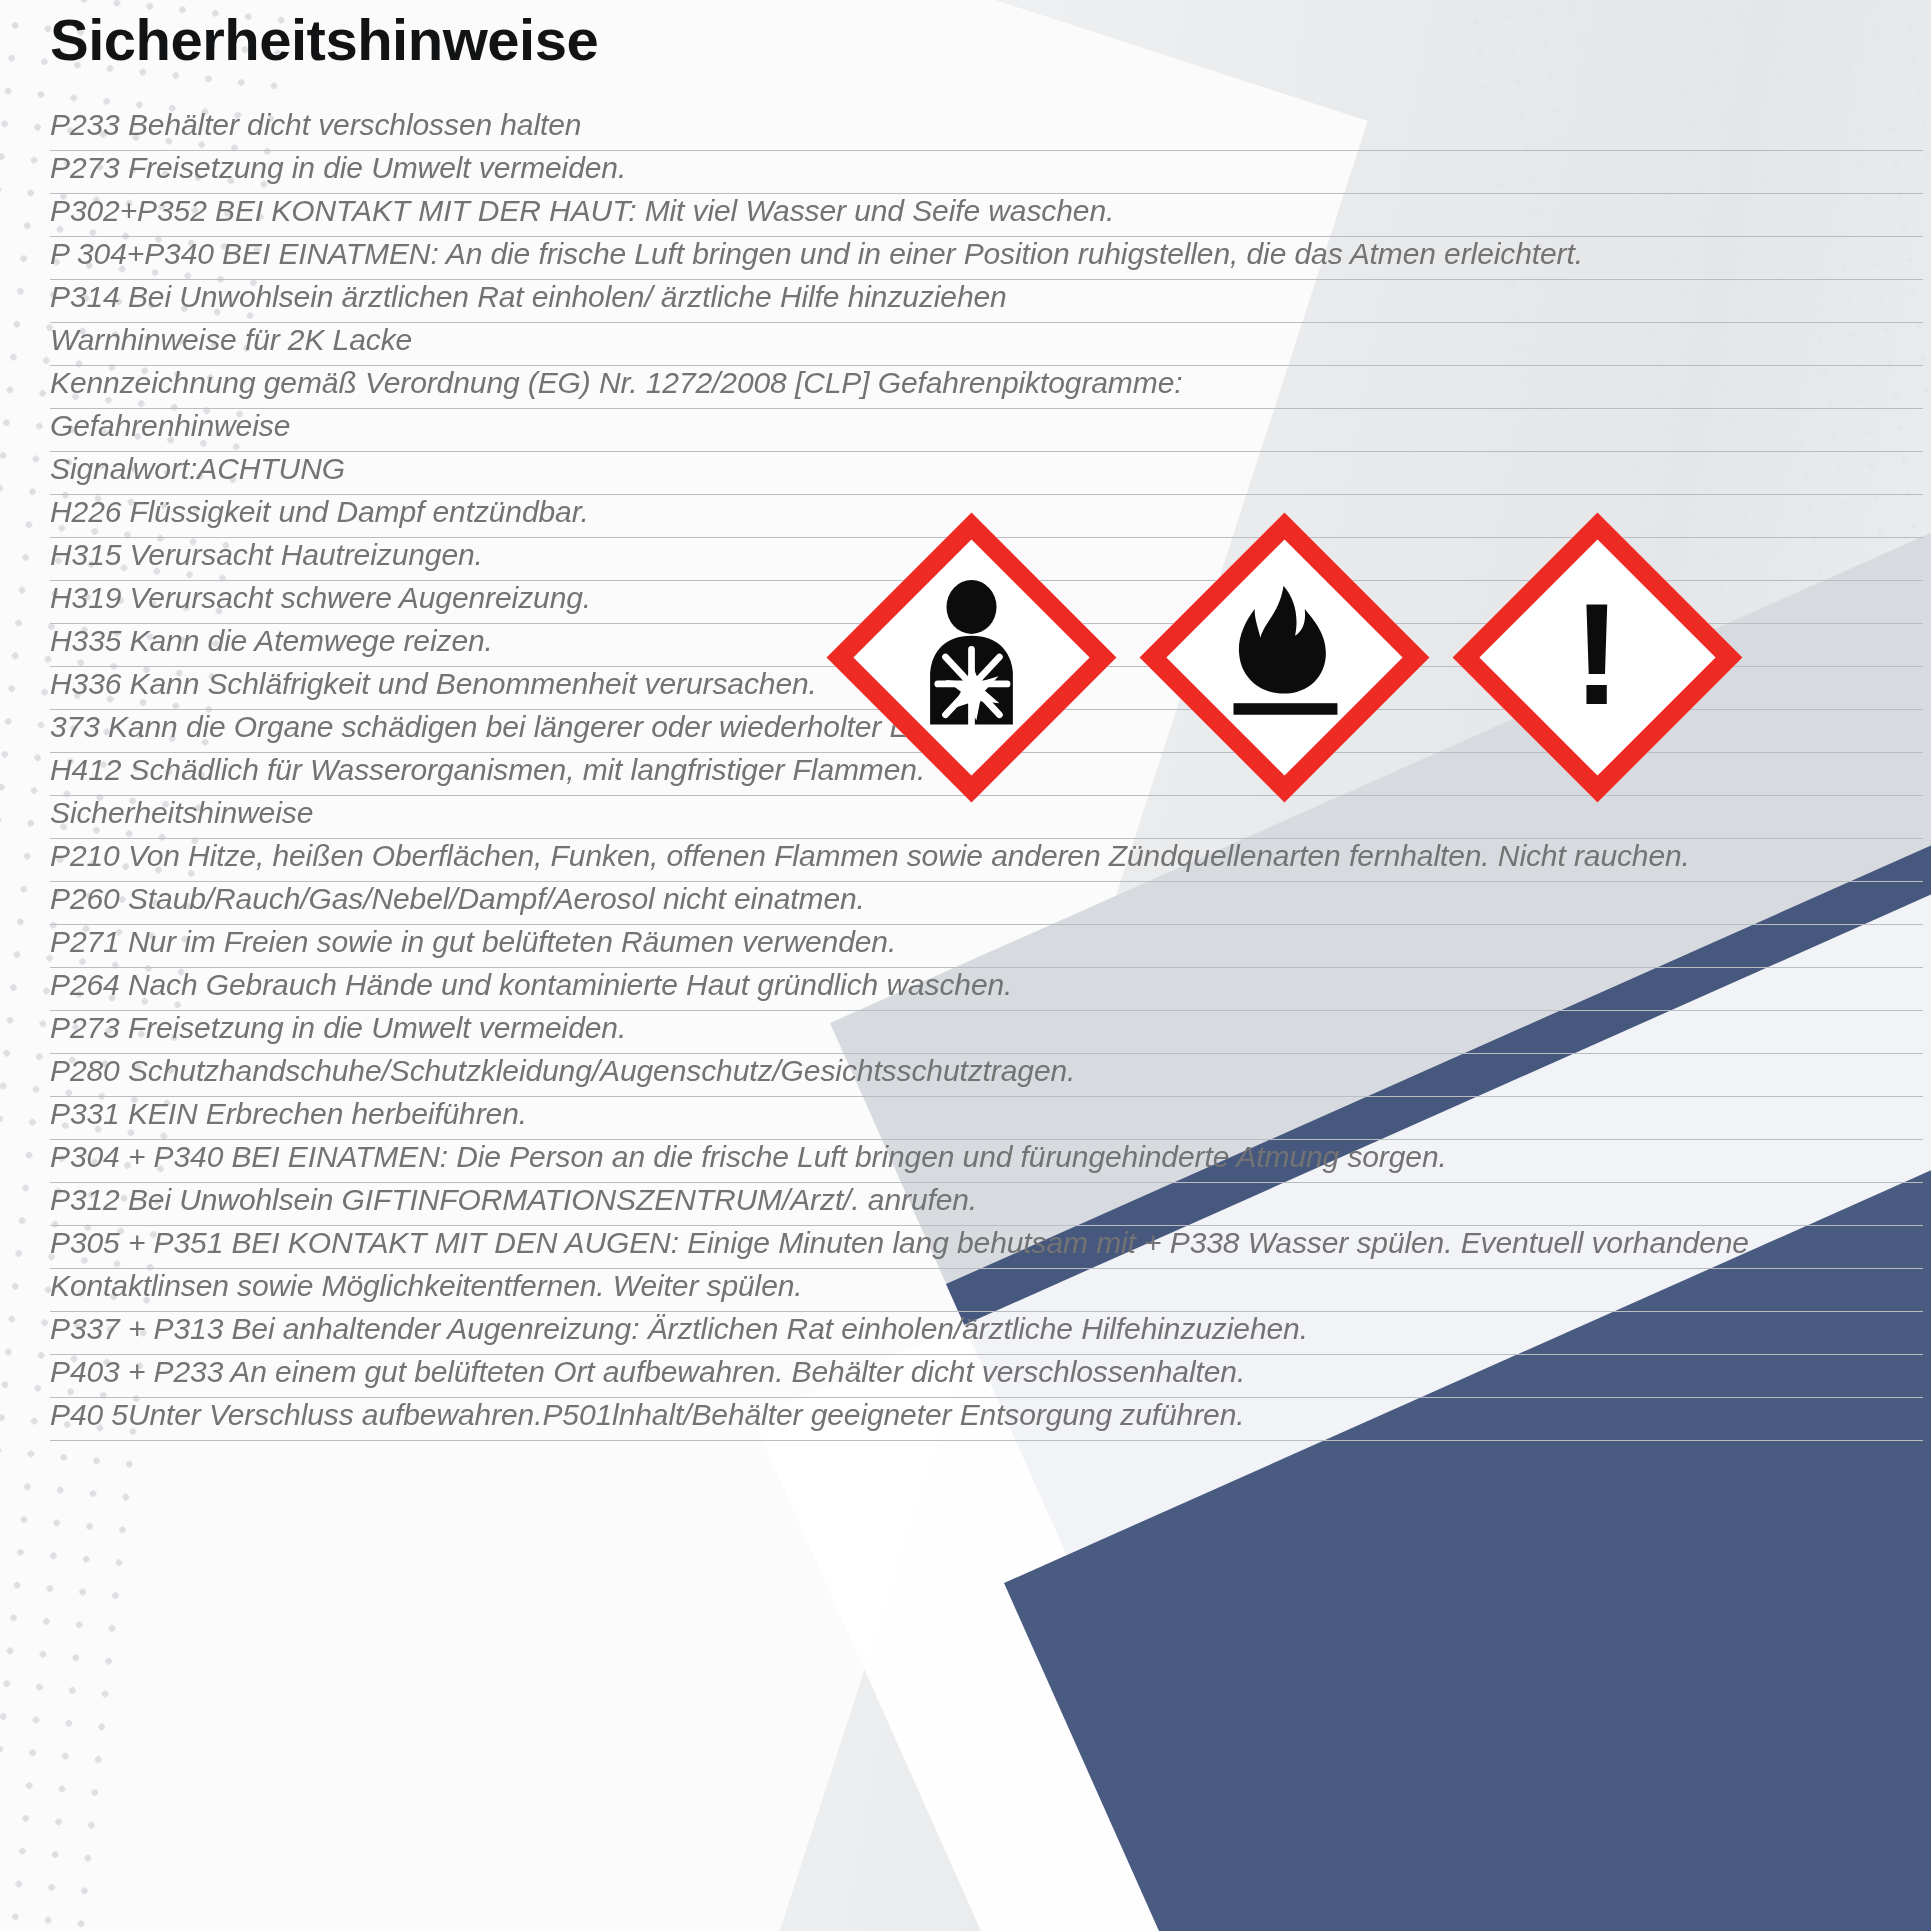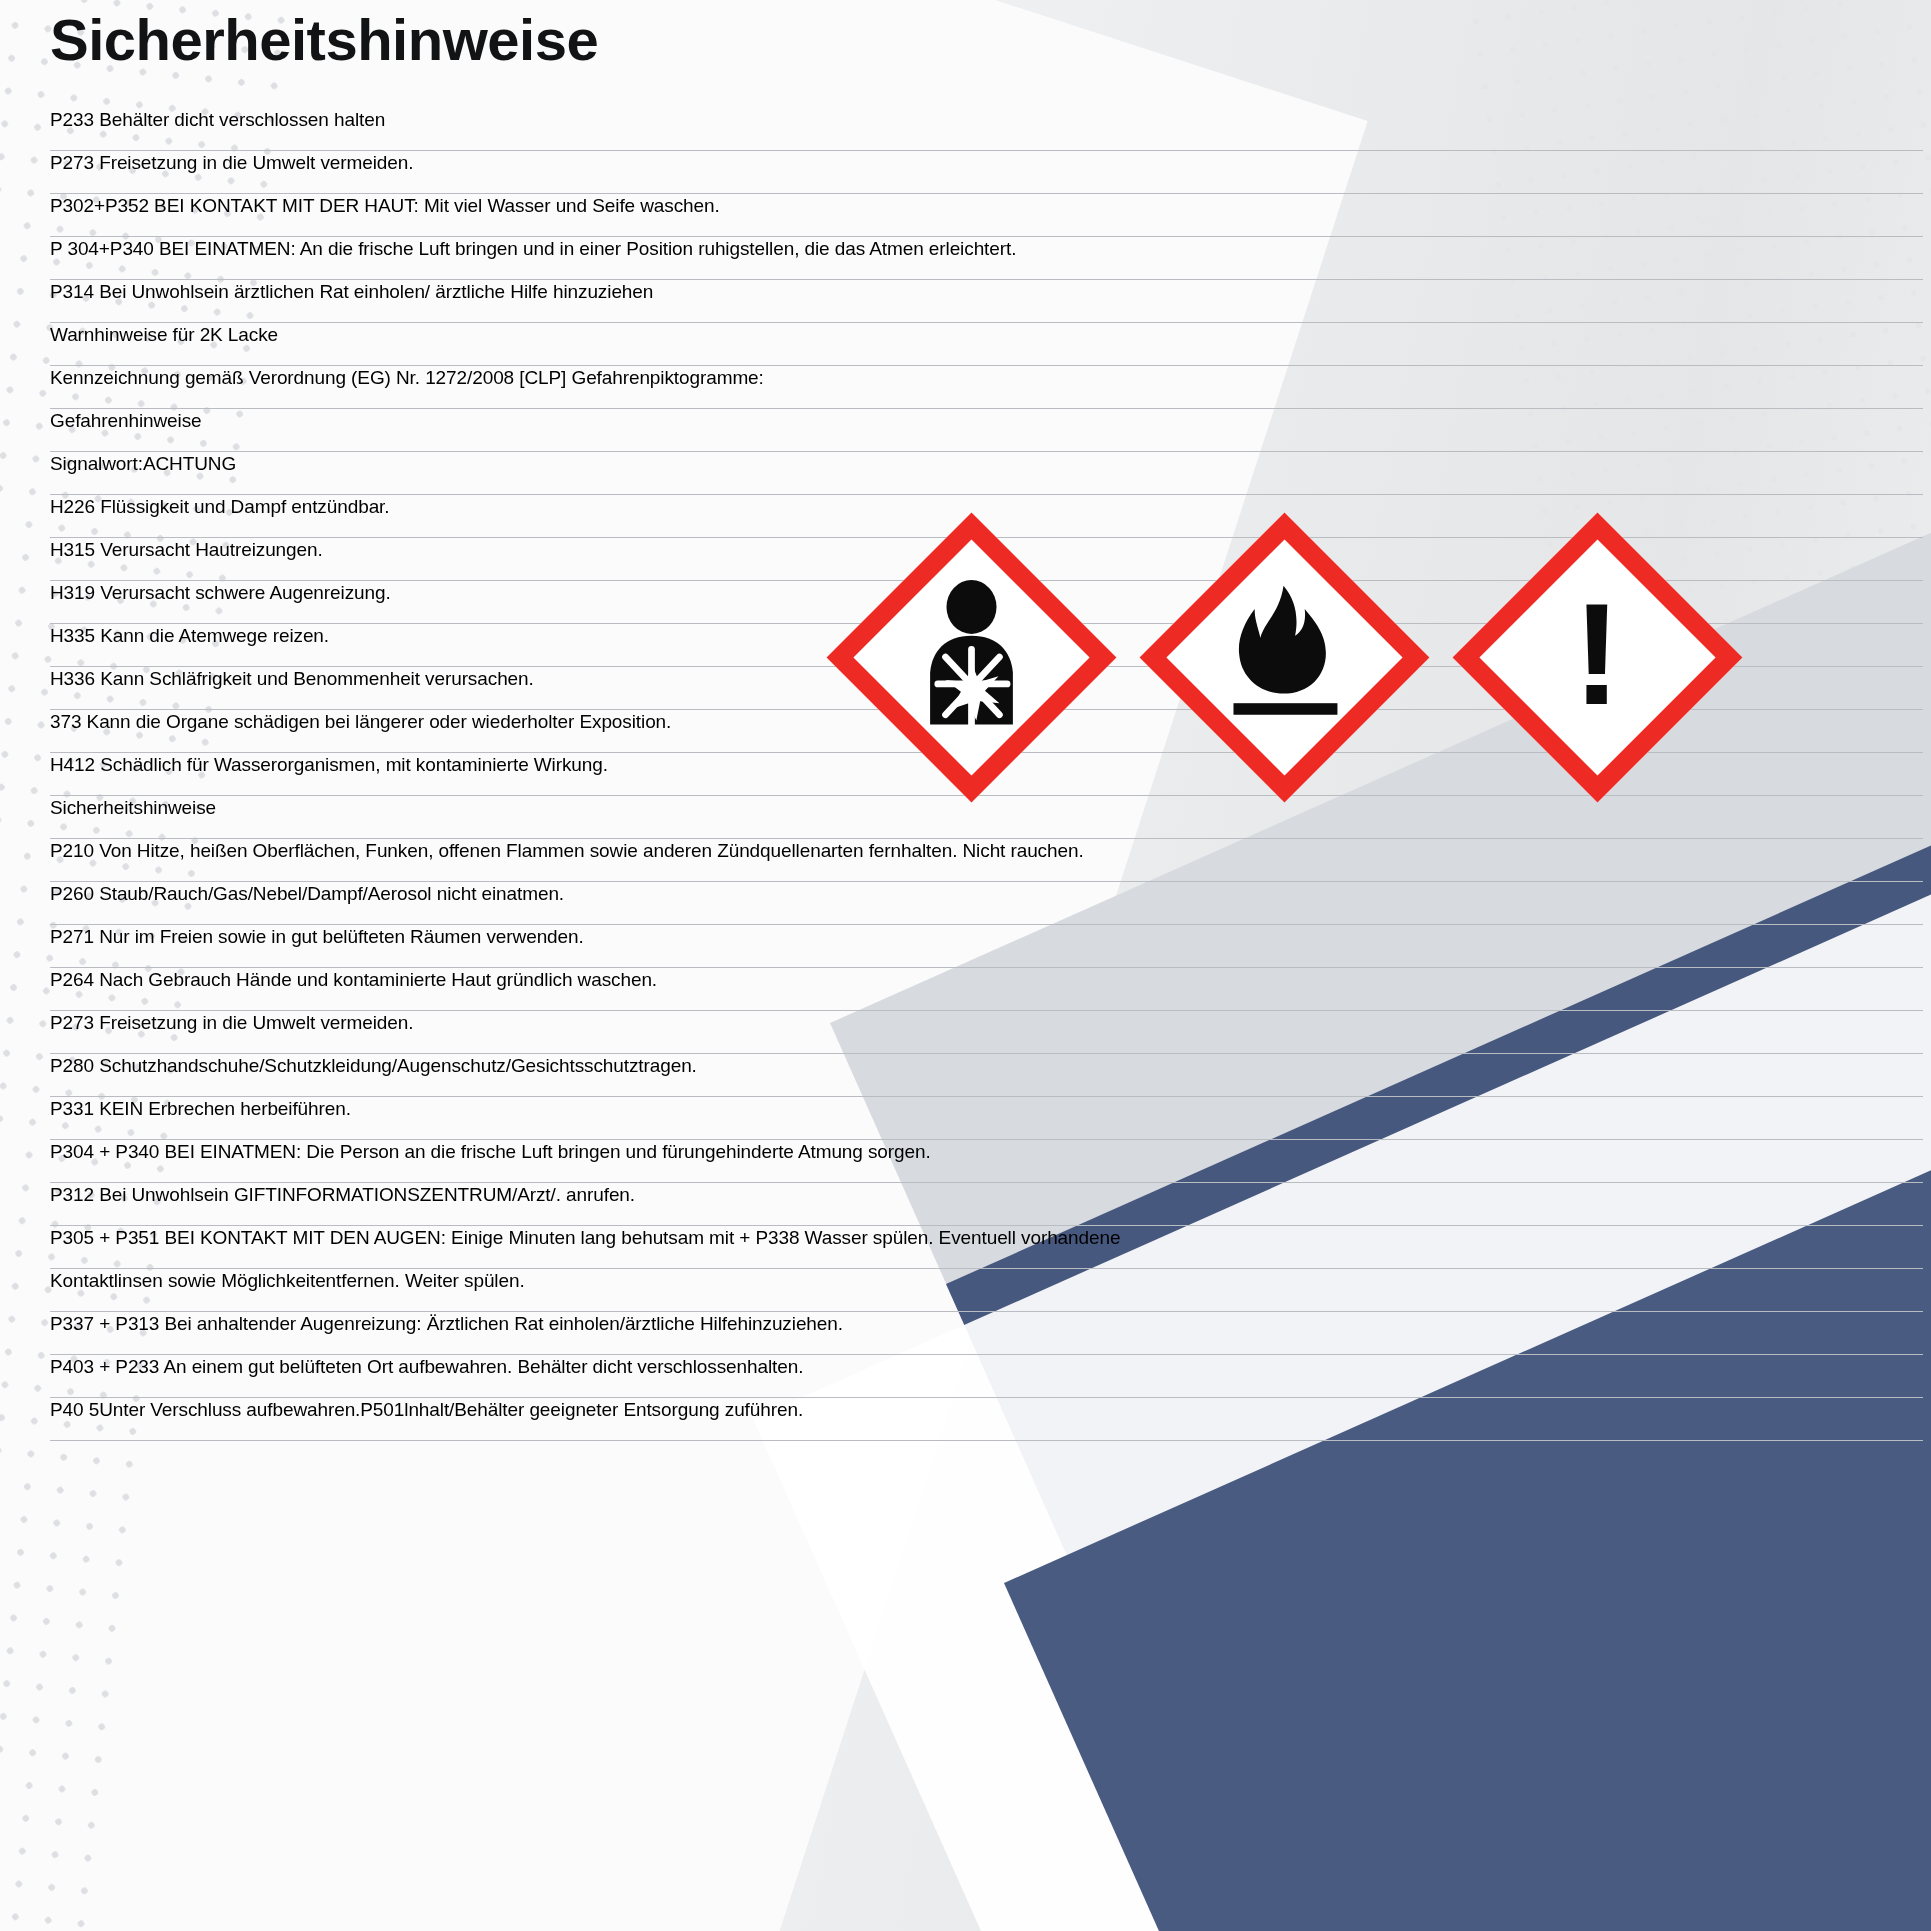--- a/index.html
+++ b/index.html
@@ -68,29 +68,30 @@
   .page-title{
     position:absolute;left:50px;top:5.8px;
     font-size:58px;font-weight:bold;color:#111314;
     letter-spacing:-0.5px;
     white-space:nowrap;
   }
   .lines{
     position:absolute;left:50px;top:108px;width:1873px;
   }
   .line{
-    font-size:19px;
-    color:#000000;
+    font-size:30px;
+    color:#737373;
     line-height:1.0;
     height:43px;
     white-space:nowrap;
     border-bottom:1.9px solid #b9bdc2;
     box-sizing:border-box;
     padding-top:1.9px;
     letter-spacing:-0.1px;
+    font-style:italic;
   }
   
   #pictos{position:absolute;left:826px;top:512px;display:flex;gap:23px;}
   .picto{position:relative;width:290px;height:290px;}
   .picto .dia{
     position:absolute;left:50%;top:50%;
     width:205px;height:205px;margin-left:-102px;margin-top:-102px;
     background:#ffffff;
     border:19.3px solid #ee2a24;
     transform:rotate(45deg);
@@ -133,21 +134,21 @@
     <div class="line">Warnhinweise für 2K Lacke</div>
     <div class="line">Kennzeichnung gemäß Verordnung (EG) Nr. 1272/2008 [CLP] Gefahrenpiktogramme:</div>
     <div class="line">Gefahrenhinweise</div>
     <div class="line">Signalwort:ACHTUNG</div>
     <div class="line">H226 Flüssigkeit und Dampf entzündbar.</div>
     <div class="line">H315 Verursacht Hautreizungen.</div>
     <div class="line">H319 Verursacht schwere Augenreizung.</div>
     <div class="line">H335 Kann die Atemwege reizen.</div>
     <div class="line">H336 Kann Schläfrigkeit und Benommenheit verursachen.</div>
     <div class="line">373 Kann die Organe schädigen bei längerer oder wiederholter Exposition.</div>
-    <div class="line">H412 Schädlich für Wasserorganismen, mit kontaminierte Wirkung.</div>
+    <div class="line">H412 Schädlich für Wasserorganismen, mit langfristiger Flammen.</div>
     <div class="line">Sicherheitshinweise</div>
     <div class="line">P210 Von Hitze, heißen Oberflächen, Funken, offenen Flammen sowie anderen Zündquellenarten fernhalten. Nicht rauchen.</div>
     <div class="line">P260 Staub/Rauch/Gas/Nebel/Dampf/Aerosol nicht einatmen.</div>
     <div class="line">P271 Nur im Freien sowie in gut belüfteten Räumen verwenden.</div>
     <div class="line">P264 Nach Gebrauch Hände und kontaminierte Haut gründlich waschen.</div>
     <div class="line">P273 Freisetzung in die Umwelt vermeiden.</div>
     <div class="line">P280 Schutzhandschuhe/Schutzkleidung/Augenschutz/Gesichtsschutztragen.</div>
     <div class="line">P331 KEIN Erbrechen herbeiführen.</div>
     <div class="line">P304 + P340 BEI EINATMEN: Die Person an die frische Luft bringen und fürungehinderte Atmung sorgen.</div>
     <div class="line">P312 Bei Unwohlsein GIFTINFORMATIONSZENTRUM/Arzt/. anrufen.</div>

